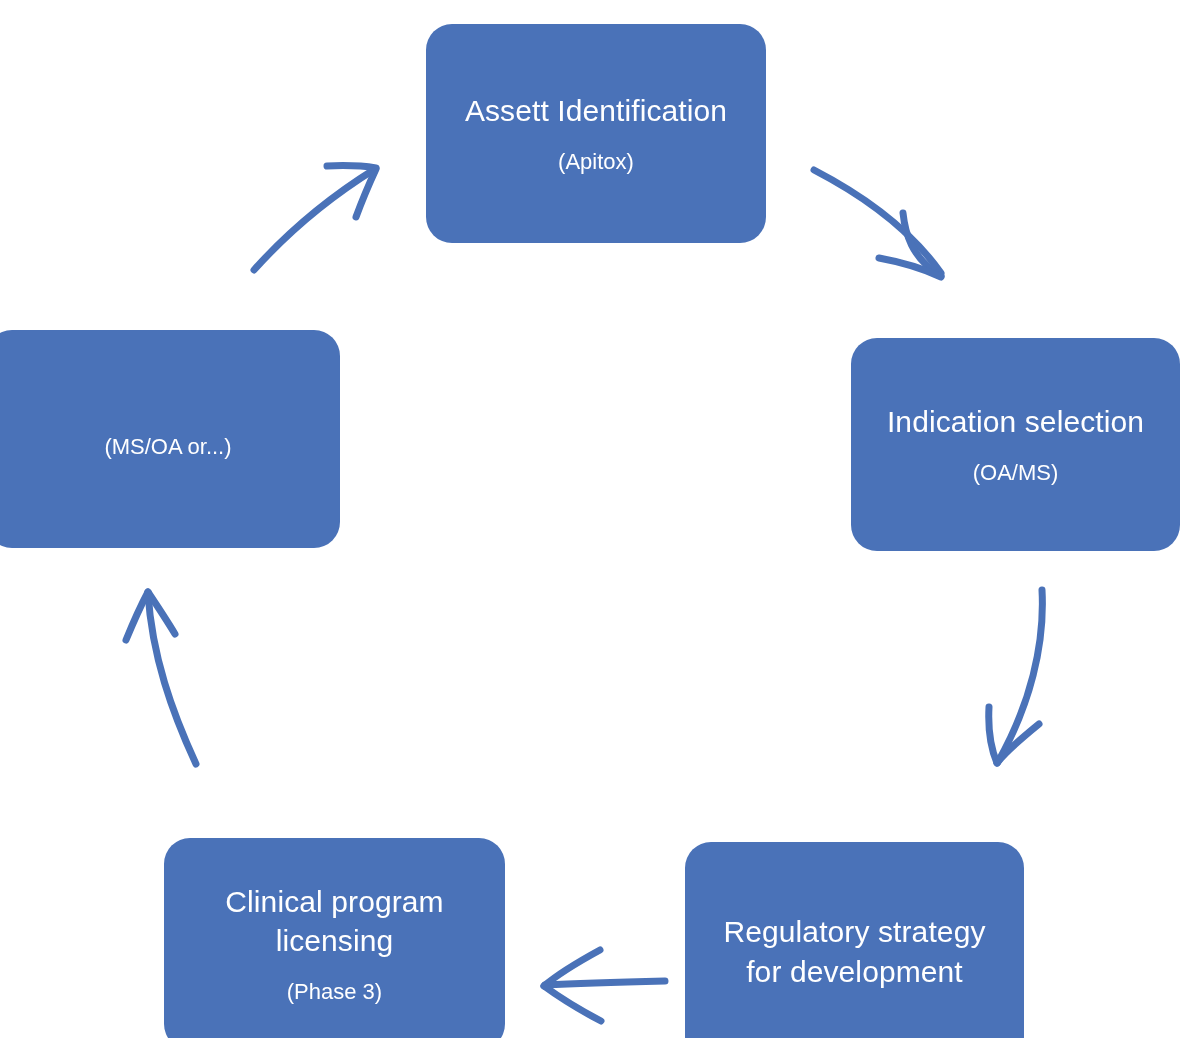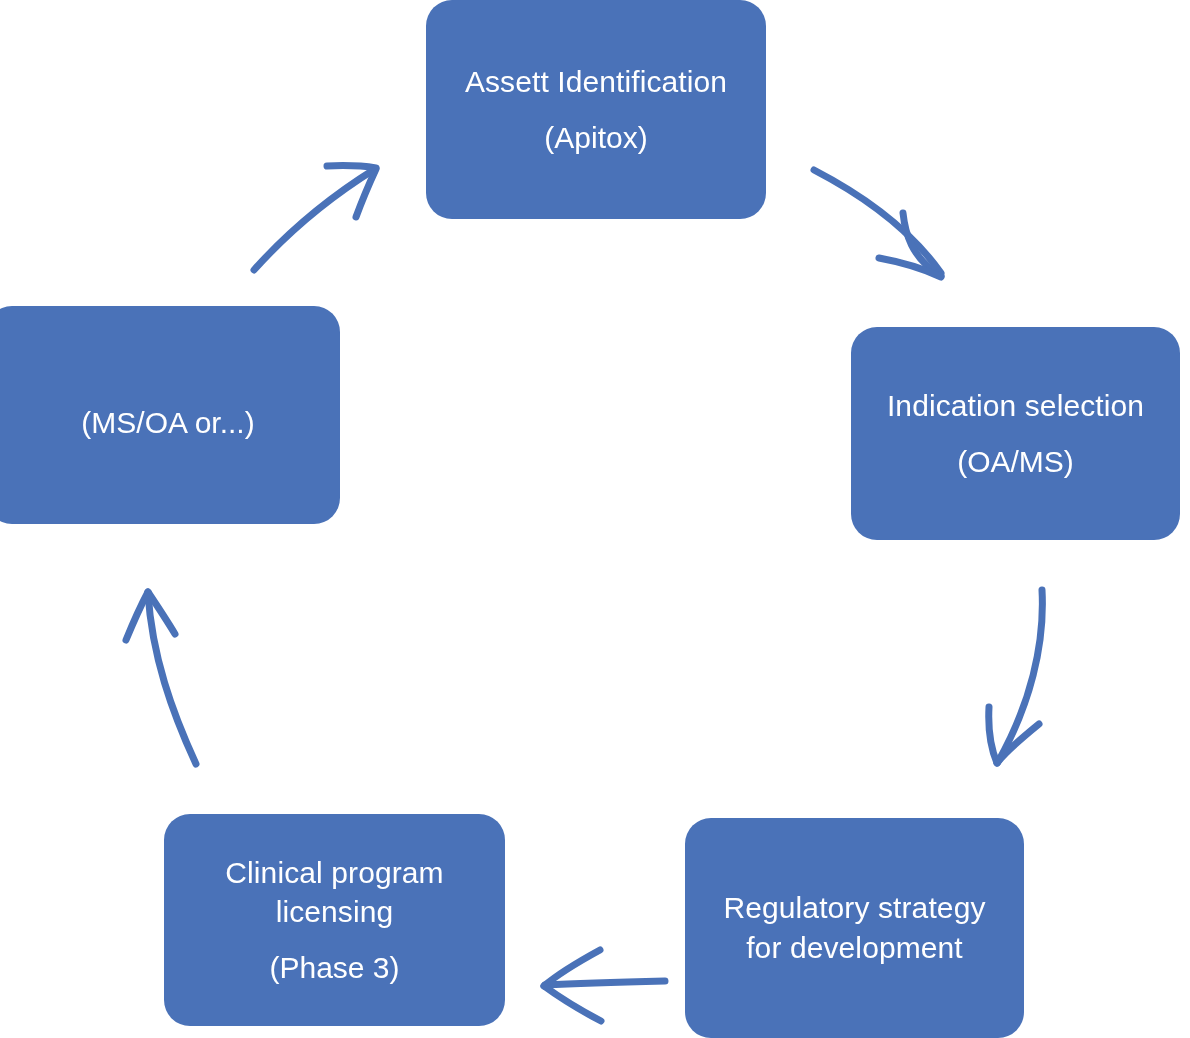--- a/index.html
+++ b/index.html
@@ -20,42 +20,43 @@
     box-sizing: border-box;
     background: #4a72b8;
     border-radius: 26px;
     color: #ffffff;
     display: flex;
     flex-direction: column;
     align-items: center;
     justify-content: center;
     text-align: center;
     padding: 6px 14px;
+    margin-top: 24px;
   }
   .node .ln {
     display: block;
     font-size: 30px;
     line-height: 1.32;
     letter-spacing: 0.1px;
     white-space: pre-line;
   }
   .node .sub {
     display: block;
-    font-size: 30px;
+    font-size: 22px;
     line-height: 1.32;
     margin-top: 16px;
     white-space: pre-line;
   }
   
   #node-asset-identification {
     left: 426px; top: 0px; width: 340px; height: 219px;
     border-top-left-radius: 26px; border-top-right-radius: 26px;
   }
   #node-indication-selection {
-    left: 851px; top: 327px; width: 329px; height: 213px;
+    left: 851px; top: 314px; width: 329px; height: 213px;
   }
   #node-regulatory-strategy {
     left: 685px; top: 818px; width: 339px; height: 220px;
   }
   #node-clinical-program {
     left: 164px; top: 814px; width: 341px; height: 212px;
   }
   #node-licensing {
     left: -14px; top: 306px; width: 354px; height: 218px;
   }

